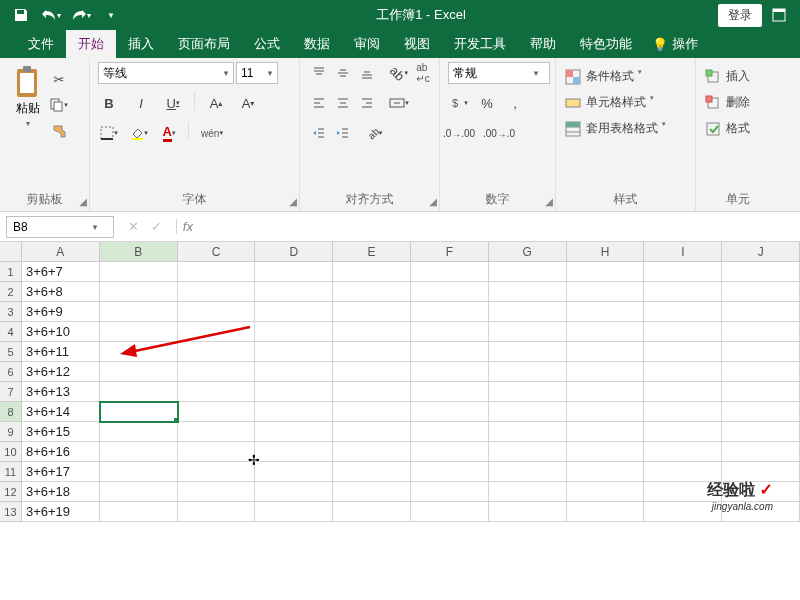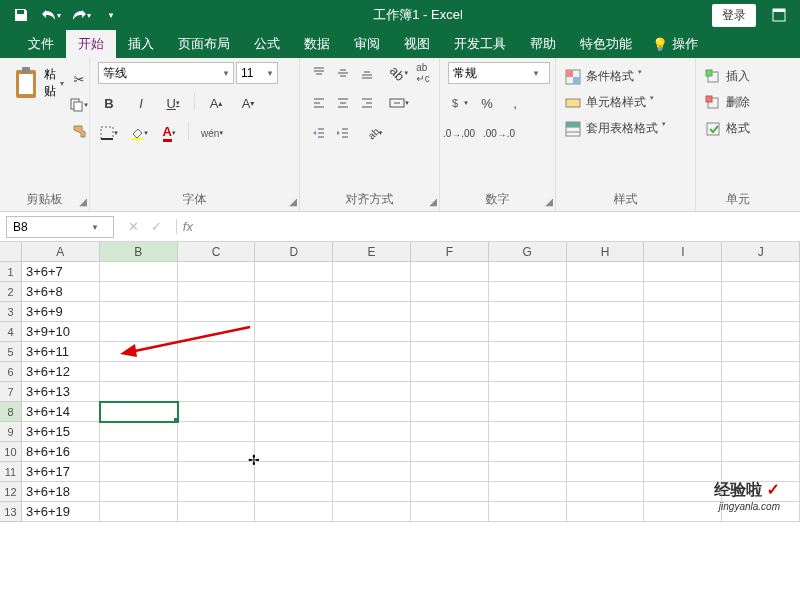--- a/index.html
+++ b/index.html
@@ -2,32 +2,32 @@
 <html><head>
 <meta charset="utf-8">
 <style>
 * { margin: 0; padding: 0; box-sizing: border-box; font-family: "Microsoft YaHei", Arial, sans-serif; }
 body { background: #fff; overflow: hidden; width: 800px; height: 600px; position: relative; }
 .titlebar { height: 30px; background: #0e6c3e; display: flex; align-items: center; color: #fff; font-size: 12px; }
 .qat { display: flex; align-items: center; gap: 4px; padding-left: 8px; }
 .qat-btn { width: 26px; height: 26px; display: flex; align-items: center; justify-content: center; cursor: pointer; }
 .qat-btn svg { fill: #fff; }
 .title-center { flex: 1; text-align: center; font-size: 13px; }
-.title-right { display: flex; gap: 10px; padding-right: 8px; align-items: center; }
+.title-right { display: flex; gap: 4px; padding-right: 8px; align-items: center; }
 .login-btn { background: #fff; color: #333; padding: 3px 10px; font-size: 12px; border-radius: 2px; cursor: pointer; }
 .tabbar { height: 28px; background: #0e6c3e; display: flex; align-items: center; color: #fff; font-size: 13px; padding-left: 16px; }
 .tab { padding: 5px 12px; cursor: pointer; }
 .tab.active { background: #f3f3f3; color: #701a75; }
 .tab-help { display: flex; align-items: center; gap: 4px; padding: 5px 8px; }
 .ribbon { height: 154px; background: #f3f3f3; border-bottom: 1px solid #d4d4d4; display: flex; font-size: 12px; }
 .group { border-right: 1px solid #e0e0e0; display: flex; flex-direction: column; padding: 4px 8px 0; position: relative; }
 .group-content { flex: 1; display: flex; align-items: flex-start; }
 .group-label { text-align: center; font-size: 12px; color: #666; padding: 3px 0; position: relative; }
 .dlg-launcher { position: absolute; right: 2px; bottom: 4px; font-size: 10px; color: #888; cursor: pointer; }
-.big-btn { display: flex; flex-direction: row; align-items: center; gap: 2px; padding: 4px; cursor: pointer; }
+.big-btn { display: flex; flex-direction: column; align-items: center; gap: 2px; padding: 4px; cursor: pointer; }
 .big-btn .icon { width: 32px; height: 32px; display: flex; align-items: center; justify-content: center; }
 .small-btn { width: 22px; height: 22px; display: flex; align-items: center; justify-content: center; cursor: pointer; font-size: 13px; color: #444; }
 .combo { display: flex; border: 1px solid #c0c0c0; background: #fff; height: 22px; align-items: center; }
 .combo input { border: none; outline: none; font-size: 12px; padding: 0 4px; height: 100%; }
 .combo .dd { width: 14px; text-align: center; color: #666; cursor: pointer; font-size: 9px; }
 .vstack { display: flex; flex-direction: column; gap: 4px; }
 .hstack { display: flex; gap: 2px; }
 .style-item { display: flex; align-items: flex-start; gap: 4px; cursor: pointer; padding: 2px 0; font-size: 12px; color: #444; }
 .style-item .sicon { width: 18px; height: 18px; display: flex; align-items: center; justify-content: center; }
 
@@ -45,21 +45,21 @@
 .corner { width: 22px; border-right: 1px solid #ccc; border-bottom: 1px solid #ccc; background: #f0f0f0; }
 .col-h { width: 78px; border-right: 1px solid #ccc; border-bottom: 1px solid #ccc; text-align: center; font-size: 12px; color: #555; line-height: 20px; background: #f0f0f0; cursor: pointer; }
 .col-h.sel { background: #d4e8d4; }
 .row { display: flex; height: 20px; }
 .row-h { width: 22px; border-right: 1px solid #ccc; border-bottom: 1px solid #ccc; text-align: center; font-size: 11px; color: #555; line-height: 20px; background: #f0f0f0; cursor: pointer; }
 .row-h.sel { background: #d4e8d4; }
 .cell { width: 78px; border-right: 1px solid #d4d4d4; border-bottom: 1px solid #d4d4d4; font-size: 13px; color: #222; padding: 0 4px; line-height: 20px; overflow: hidden; cursor: cell; text-align: left; }
 .cell.active { outline: 2px solid #1e8449; outline-offset: -1px; position: relative; }
 .cell.active::after { content: ''; position: absolute; right: -3px; bottom: -3px; width: 6px; height: 6px; background: #1e8449; }
 .arrow { position: absolute; left: 115px; top: 80px; pointer-events: none; }
-.watermark { position: absolute; right: 20px; bottom: 10px; font-size: 16px; font-weight: bold; color: #333; pointer-events: none; }
+.watermark { position: absolute; right: 27px; bottom: 10px; font-size: 16px; font-weight: bold; color: #333; pointer-events: none; }
 .watermark .sub { font-size: 10px; font-style: italic; font-weight: normal; display: block; text-align: right; }
 .cursor-cross { position: absolute; left: 248px; top: 210px; font-size: 14px; color: #000; pointer-events: none; }
 </style>
 </head>
 <body>
 
 <div class="titlebar">
   <div class="qat">
     <div class="qat-btn">
         <svg width="16" height="16" viewBox="0 0 16 16">
@@ -454,21 +454,21 @@
         <div class="cell"></div>
         <div class="cell"></div>
         <div class="cell"></div>
         <div class="cell"></div>
         <div class="cell"></div>
         <div class="cell"></div>
         <div class="cell"></div>
       </div>
       <div class="row">
         <div class="row-h">4</div>
-        <div class="cell">3+9+10</div>
+        <div class="cell">3+6+10</div>
         <div class="cell"></div>
         <div class="cell"></div>
         <div class="cell"></div>
         <div class="cell"></div>
         <div class="cell"></div>
         <div class="cell"></div>
         <div class="cell"></div>
         <div class="cell"></div>
         <div class="cell"></div>
       </div>

